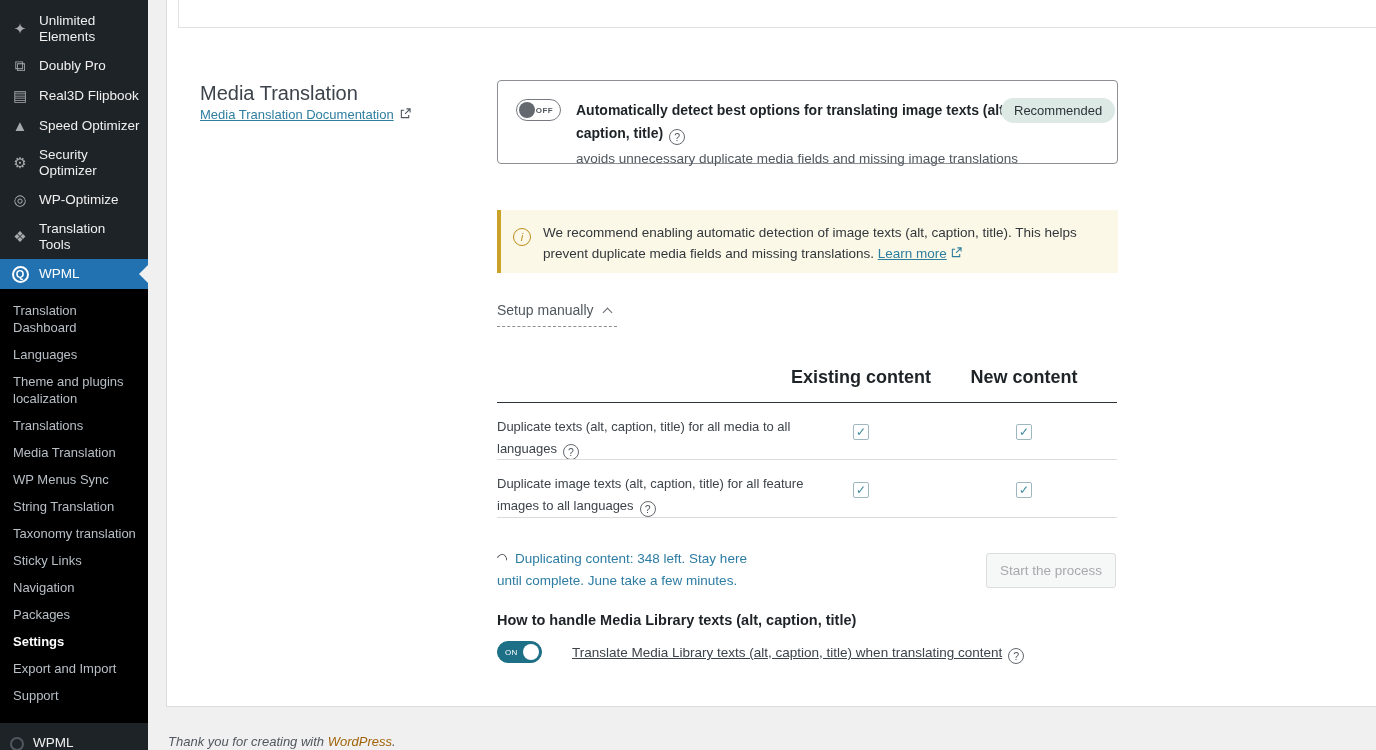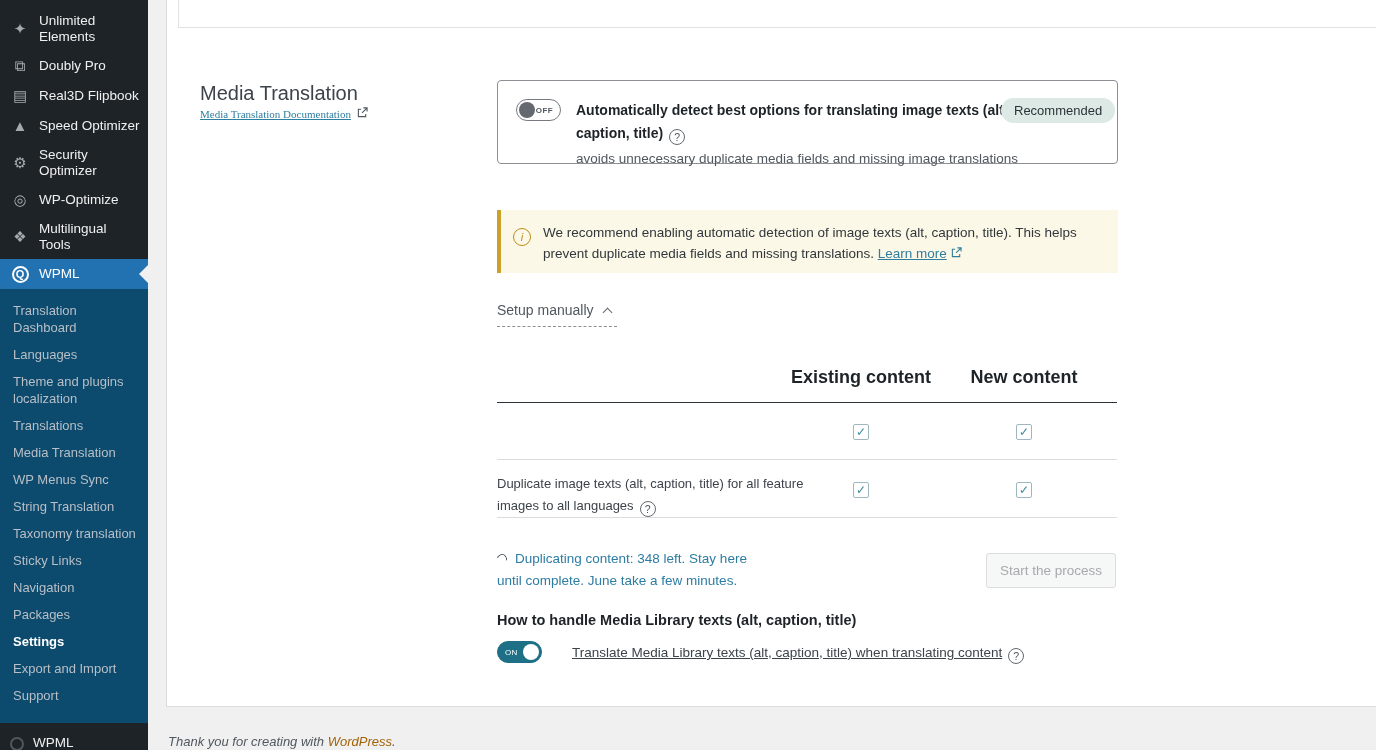--- a/index.html
+++ b/index.html
@@ -15,33 +15,33 @@
   .menu-item { display:flex; align-items:center; gap:9px; padding:6px 8px 6px 10px; min-height:30px;
                font-size:13.5px; line-height:16px; color:#f0f0f1; cursor:pointer; position:relative; }
   .menu-item .mi-icon { width:20px; min-width:20px; text-align:center; color:#a7aaad; font-size:15px; }
   .menu-item.active { background:#2271b1; color:#fff; }
   .menu-item.active .mi-icon { color:#fff; }
   .wpml-logo { display:inline-block; width:17px; height:17px; border:2px solid #fff; border-radius:50%;
                font-size:11px; font-weight:bold; line-height:13px; text-align:center; color:#fff; }
   .active-arrow { position:absolute; right:0; top:50%; transform:translateY(-50%);
                   width:0; height:0; border-top:9px solid transparent; border-bottom:9px solid transparent;
                   border-right:9px solid #f0f0f1; }
-  .submenu { background:#0c4a6e; padding:8px 0 14px 0; }
+  .submenu { background:#000000; padding:8px 0 14px 0; }
   .submenu-item { padding:5px 10px 5px 13px; font-size:13px; line-height:17px; color:#b8bfc6; cursor:pointer; }
   .submenu-item.current { color:#fff; font-weight:bold; }
   .menu-bottom { padding:12px 8px 6px 10px; display:flex; gap:9px; font-size:13.5px; line-height:16px; }
   .plugin-circle-icon { width:14px; min-width:14px; height:14px; border-radius:50%; border:2px solid #50575e;
                         margin-top:2px; }
 
   
   .panel { left:166px; top:-24px; width:1400px; height:731px; background:#fff; border:1px solid #dcdcde; }
   .top-card { left:178px; top:-24px; width:1400px; height:52px; background:#fff; border:1px solid #e2e2e4; }
 
   .section-title { left:200px; top:82px; font-size:20px; color:#3c434a; font-weight:400; }
-  .doc-link-row { left:200px; top:107px; font-size:11px; display:flex; align-items:center; gap:6px;font-family:Liberation Serif, serif; }
+  .doc-link-row { left:200px; top:107px; font-size:13px; display:flex; align-items:center; gap:6px; }
   a.teal-link { color:#2e7e9f; text-decoration:underline; cursor:pointer; }
   .ext-icon { display:inline-block; color:#50575e; }
   .ext-icon.teal { color:#2e7e9f; }
 
   
   .auto-card { left:497px; top:80px; width:621px; height:84px; background:#fff;
                border:1px solid #8c8f94; border-radius:4px; }
   .auto-title { position:absolute; left:78px; top:18px; width:450px; font-size:14px; font-weight:bold;
                 color:#1d2327; line-height:23px; }
   .auto-sub { position:absolute; left:78px; top:70px; font-size:13.5px; color:#50575e; }
@@ -125,21 +125,21 @@
       <div class="menu-item">
         <span class="mi-icon">⚙</span>
         <span>Security Optimizer</span>
       </div>
       <div class="menu-item">
         <span class="mi-icon">◎</span>
         <span>WP-Optimize</span>
       </div>
       <div class="menu-item">
         <span class="mi-icon">❖</span>
-        <span>Multilingual Tools</span>
+        <span>Translation Tools</span>
       </div>
       <div class="menu-item active">
         <span class="mi-icon"><span class="wpml-logo">Q</span></span>
         <span>WPML</span>
         <span class="active-arrow"></span>
       </div>
     </div>
 
     <div class="submenu">
       <div class="submenu-item">Translation Dashboard</div>
@@ -203,20 +203,23 @@
 
   <div class="abs setup-link">
     <span>Setup manually</span>
     <span class="chevron-up"></span>
   </div>
 
   <div class="abs col-head" style="left:776px;">Existing content</div>
   <div class="abs col-head" style="left:939px;">New content</div>
   <div class="abs rule-dark"></div>
 
+  <div class="abs row-label" style="top:416px;">
+    <span>Duplicate texts (alt, caption, title) for all media to all languages</span><span class="help-icon">?</span>
+  </div>
   <div class="abs checkbox" style="left:853px; top:424px;">✓</div>
   <div class="abs checkbox" style="left:1016px; top:424px;">✓</div>
   <div class="abs rule-light" style="top:459px;"></div>
 
   <div class="abs row-label" style="top:473px;">
     <span>Duplicate image texts (alt, caption, title) for all feature images to all languages</span><span class="help-icon">?</span>
   </div>
   <div class="abs checkbox" style="left:853px; top:482px;">✓</div>
   <div class="abs checkbox" style="left:1016px; top:482px;">✓</div>
   <div class="abs rule-light" style="top:517px;"></div>

